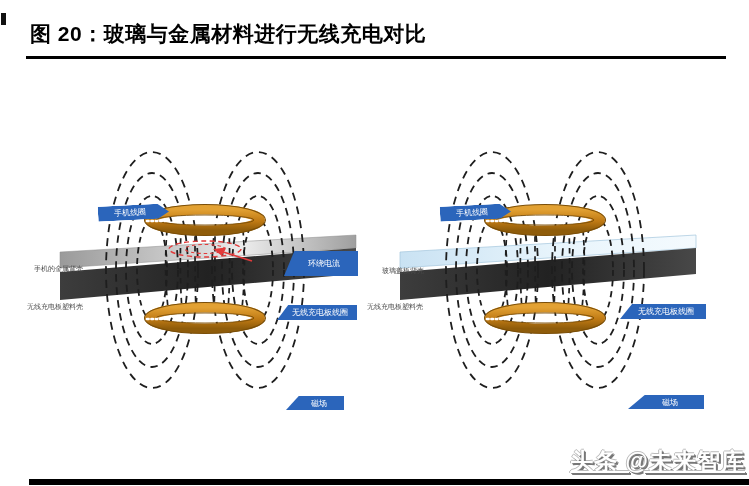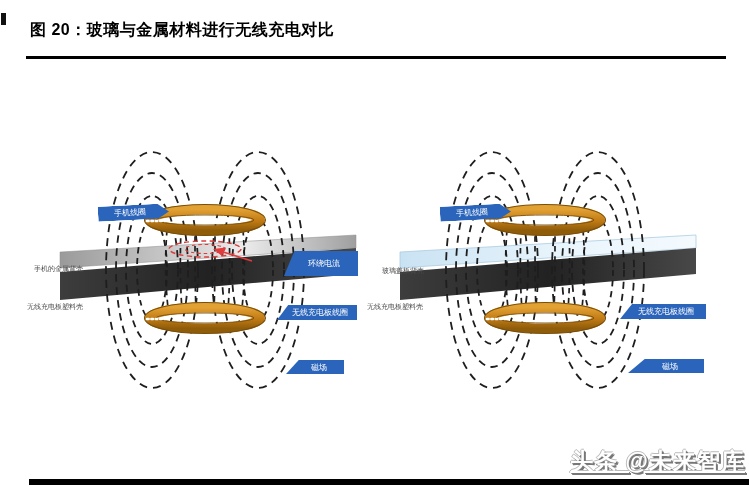--- a/index.html
+++ b/index.html
@@ -3,39 +3,39 @@
 <meta charset="utf-8">
 <style>
   html,body{margin:0;padding:0;}
   body{
     width:749px;height:486px;position:relative;background:#ffffff;
     font-family:"Liberation Sans","DejaVu Sans",sans-serif;overflow:hidden;
   }
   .corner-mark{position:absolute;left:1px;top:13px;width:5px;height:12px;background:#111;}
   .fig-title{
     position:absolute;left:30px;top:20px;width:700px;
-    font-size:16px;font-weight:700;color:#000;letter-spacing:0.5px;
+    font-size:21px;font-weight:700;color:#000;letter-spacing:0.5px;
   }
   .title-rule{position:absolute;left:26px;top:56px;width:700px;height:3px;background:#000;}
   .bottom-rule{position:absolute;left:29px;top:479px;width:720px;height:6px;background:#000;}
   .watermark{
     position:absolute;right:4px;top:446px;font-size:23px;font-weight:700;color:#ffffff;
     text-shadow:2px 2px 0 #777, 1px 1px 0 #888, -1px 0 0 #bbb, 0 -1px 0 #bbb;
     letter-spacing:1px;
     text-decoration:underline;
   }
   .diagram-svg{position:absolute;left:0;top:118px;}
   .banner{
     position:absolute;background:#2b65bb;color:#fff;
     font-size:8px;line-height:15px;text-align:center;
     display:flex;align-items:center;justify-content:center;white-space:nowrap;
   }
   .tip-right{clip-path:polygon(0 0,84% 0,100% 55%,84% 100%,0 100%);padding-right:7px;transform:rotate(-3deg);}
   .tip-left{clip-path:polygon(14% 0,100% 0,100% 100%,0 100%);padding-left:6px;}
-  .tip-left-long{clip-path:polygon(22% 0,100% 0,100% 100%,0 100%);padding-left:8px;}
+  .tip-left-long{clip-path:polygon(22% 0,100% 0,100% 100%,0 100%);padding-left:8px;margin-top:36px;}
   .small-note{position:absolute;font-size:7px;color:#4a4a4a;white-space:nowrap;}
 </style>
 </head>
 <body>
 
 <div class="corner-mark"></div>
 
 <div class="fig-title">图 20：玻璃与金属材料进行无线充电对比</div>
 <div class="title-rule"></div>
 

